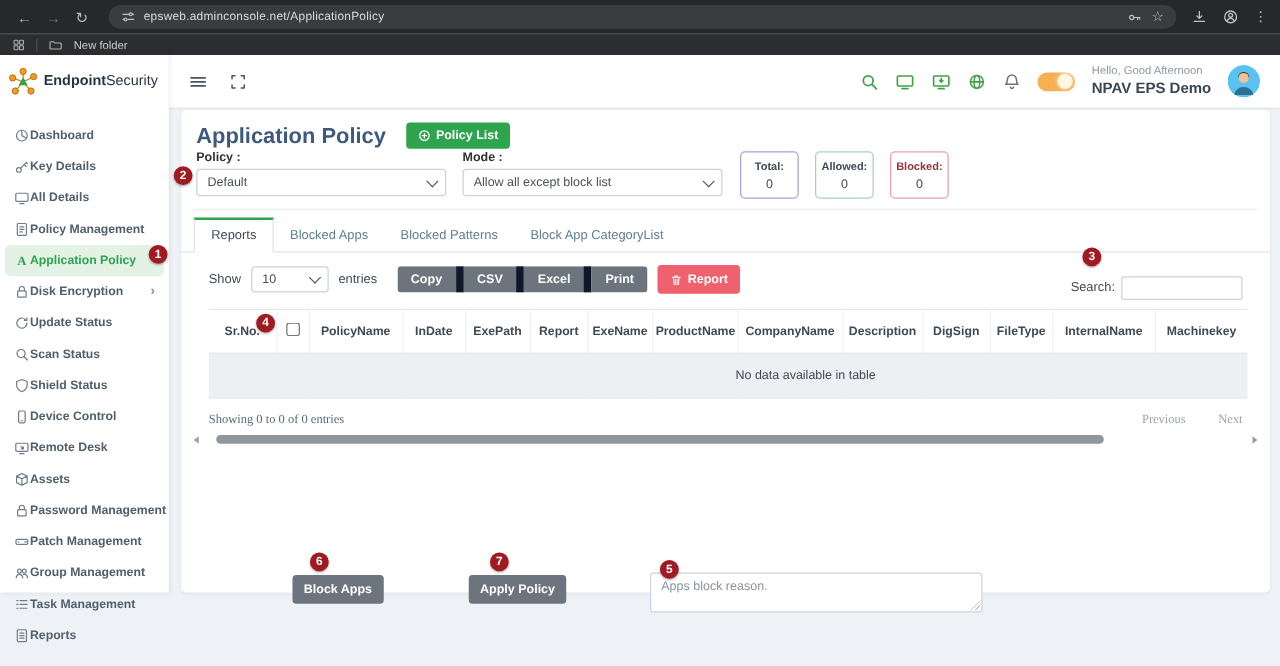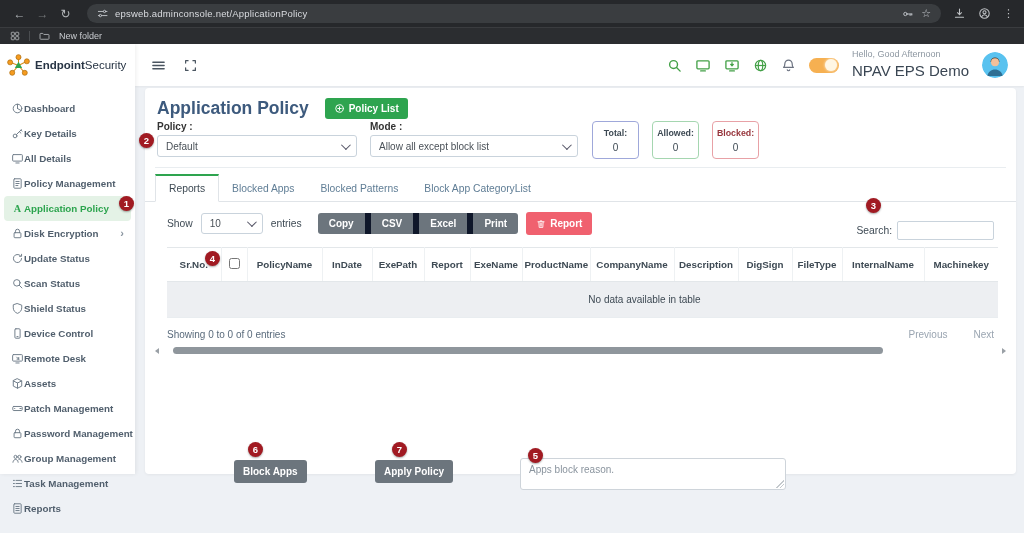--- a/index.html
+++ b/index.html
@@ -38,21 +38,21 @@
   .main { flex:1; display:flex; flex-direction:column; min-width:0; }
   .topbar { height:42px; background:#fff; display:flex; align-items:center; padding:10px 16px; gap:18px; box-shadow:0 1px 2px rgba(0,0,0,.05); }
   .tb-ic { color:#4a5560; display:flex; }
   .tb-right { margin-left:auto; display:flex; align-items:center; gap:13px; }
   .g-ic { color:#43a047; display:flex; }
   .bell { color:#6b7280; display:flex; }
   .toggle { width:30px; height:15px; border-radius:8px; background:#f6b051; position:relative; cursor:pointer; }
   .knob { position:absolute; right:2px; top:1.5px; width:12px; height:12px; border-radius:50%; background:#fff6e4; box-shadow:0 0 3px rgba(255,255,255,.9); }
   .greeting { line-height:1.3; }
   .greet1 { font-size:9px; color:#8d97a1; }
-  .greet2 { font-size:15px; color:#3a4653; font-weight:normal; }
+  .greet2 { font-size:12px; color:#3a4653; font-weight:bold; }
   .avatar { width:26px; height:26px; border-radius:50%; overflow:hidden; flex-shrink:0; }
 
   
   .card { margin:2px 8px 0 10px; background:#fff; border-radius:4px; height:424px; position:relative; box-shadow:0 1px 3px rgba(0,0,0,.05); }
   .title-row { display:flex; align-items:center; gap:16px; padding:10px 12px 0; }
   .page-title { font-size:17.5px; font-weight:bold; color:#3d5a7d; }
   .policy-list-btn { display:flex; align-items:center; gap:4px; background:#2ea44f; color:#fff; font-size:10px; font-weight:bold; padding:5px 9px; border-radius:3px; border:none; cursor:pointer; }
   .filters-row { display:flex; align-items:flex-start; padding:2px 12px 0; }
   .field-label { font-size:10px; font-weight:bold; color:#333; margin-bottom:3px; }
   .select { height:22px; border:1px solid #c9d3dc; border-radius:3px; display:flex; align-items:center; justify-content:space-between; padding:0 8px; font-size:10px; color:#495057; background:#fff; cursor:pointer; }
@@ -83,21 +83,21 @@
   .search-wrap { margin-left:auto; display:flex; align-items:center; gap:5px; position:relative; top:7px; }
   .search-input { width:97px; height:19px; border:1px solid #c9d3dc; border-radius:2px; font-size:10px; padding:0 5px; outline:none; }
 
   .table-wrap { padding:12px 22px 0; }
   table { width:100%; border-collapse:collapse; table-layout:fixed; }
   th { border-top:1px solid #e3e7ea; border-bottom:1px solid #e3e7ea; border-right:1px solid #eef1f3; font-size:9.8px; font-weight:bold; color:#3e4a54; padding:10px 2px; text-align:center; overflow:hidden; white-space:nowrap; }
   th:last-child { border-right:none; }
   th input { width:11px; height:11px; }
   .empty-td { background:#edeff2; text-align:center; font-size:10px; color:#3e4a54; padding:12px 0; border-bottom:1px solid #e9edf0; }
   .empty-msg { position:relative; left:62px; }
-  .table-footer { display:flex; justify-content:space-between; align-items:flex-end; padding:11px 22px 0; }
+  .table-footer { display:flex; justify-content:space-between; align-items:flex-end; padding:11px 22px 0;font-family:Liberation Serif, serif; }
   .foot-info { font-size:10px; color:#5a6b7c; }
   .pager { display:flex; gap:26px; font-size:10px; color:#9aa5b1; }
   .pager span { cursor:pointer; }
   .hscroll { position:relative; height:8px; margin:7px 18px 0; }
   .hs-thumb { position:absolute; left:10px; width:85%; height:7px; border-radius:4px; background:#8f969c; cursor:pointer; }
   .hs-arrow { position:absolute; top:1px; width:0; height:0; border-top:3px solid transparent; border-bottom:3px solid transparent; }
   .hs-left { left:-8px; border-right:4px solid #9aa0a6; }
   .hs-right { right:-8px; border-left:4px solid #9aa0a6; }
 
   .gray-btn { position:absolute; background:#6c757d; color:#fff; font-size:10px; font-weight:bold; padding:6px 9px; border:none; border-radius:3px; cursor:pointer; }
@@ -300,34 +300,34 @@
             <span class="sicon">
               <svg viewBox="0 0 16 16" fill="none" stroke="currentColor" stroke-width="1.2" stroke-linecap="round" stroke-linejoin="round">
                 <path d="M8 2.2l5.2 2.6v6.4L8 13.8l-5.2-2.6V4.8zM2.8 4.8L8 7.4l5.2-2.6M8 7.4v6.4"></path>
               </svg>
             </span>
             <span class="slabel">Assets</span>
           </div>
           <div class="side-item">
             <span class="sicon">
               <svg viewBox="0 0 16 16" fill="none" stroke="currentColor" stroke-width="1.2" stroke-linecap="round" stroke-linejoin="round">
+                <rect x="3.8" y="7" width="8.4" height="6.2" rx="1"></rect>
+                <path d="M5.5 7V5.2a2.5 2.5 0 0 1 5 0V7"></path>
+              </svg>
+            </span>
+            <span class="slabel">Password Management</span>
+          </div>
+          <div class="side-item">
+            <span class="sicon">
+              <svg viewBox="0 0 16 16" fill="none" stroke="currentColor" stroke-width="1.2" stroke-linecap="round" stroke-linejoin="round">
                 <rect x="2.2" y="5.5" width="11.6" height="5" rx="1.2"></rect>
                 <path d="M4.5 8h.2M11 8h1.5"></path>
               </svg>
             </span>
             <span class="slabel">Patch Management</span>
-          </div>
-          <div class="side-item">
-            <span class="sicon">
-              <svg viewBox="0 0 16 16" fill="none" stroke="currentColor" stroke-width="1.2" stroke-linecap="round" stroke-linejoin="round">
-                <rect x="3.8" y="7" width="8.4" height="6.2" rx="1"></rect>
-                <path d="M5.5 7V5.2a2.5 2.5 0 0 1 5 0V7"></path>
-              </svg>
-            </span>
-            <span class="slabel">Password Management</span>
           </div>
           <div class="side-item">
             <span class="sicon">
               <svg viewBox="0 0 16 16" fill="none" stroke="currentColor" stroke-width="1.2" stroke-linecap="round" stroke-linejoin="round">
                 <circle cx="5.6" cy="6" r="1.9"></circle>
                 <circle cx="10.4" cy="6" r="1.9"></circle>
                 <path d="M2.4 12.6c.3-2.2 1.6-3.4 3.2-3.4s2.9 1.2 3.2 3.4M9.6 9.4c.3-.1.5-.2.8-.2 1.6 0 2.9 1.2 3.2 3.4"></path>
               </svg>
             </span>
             <span class="slabel">Group Management</span>

